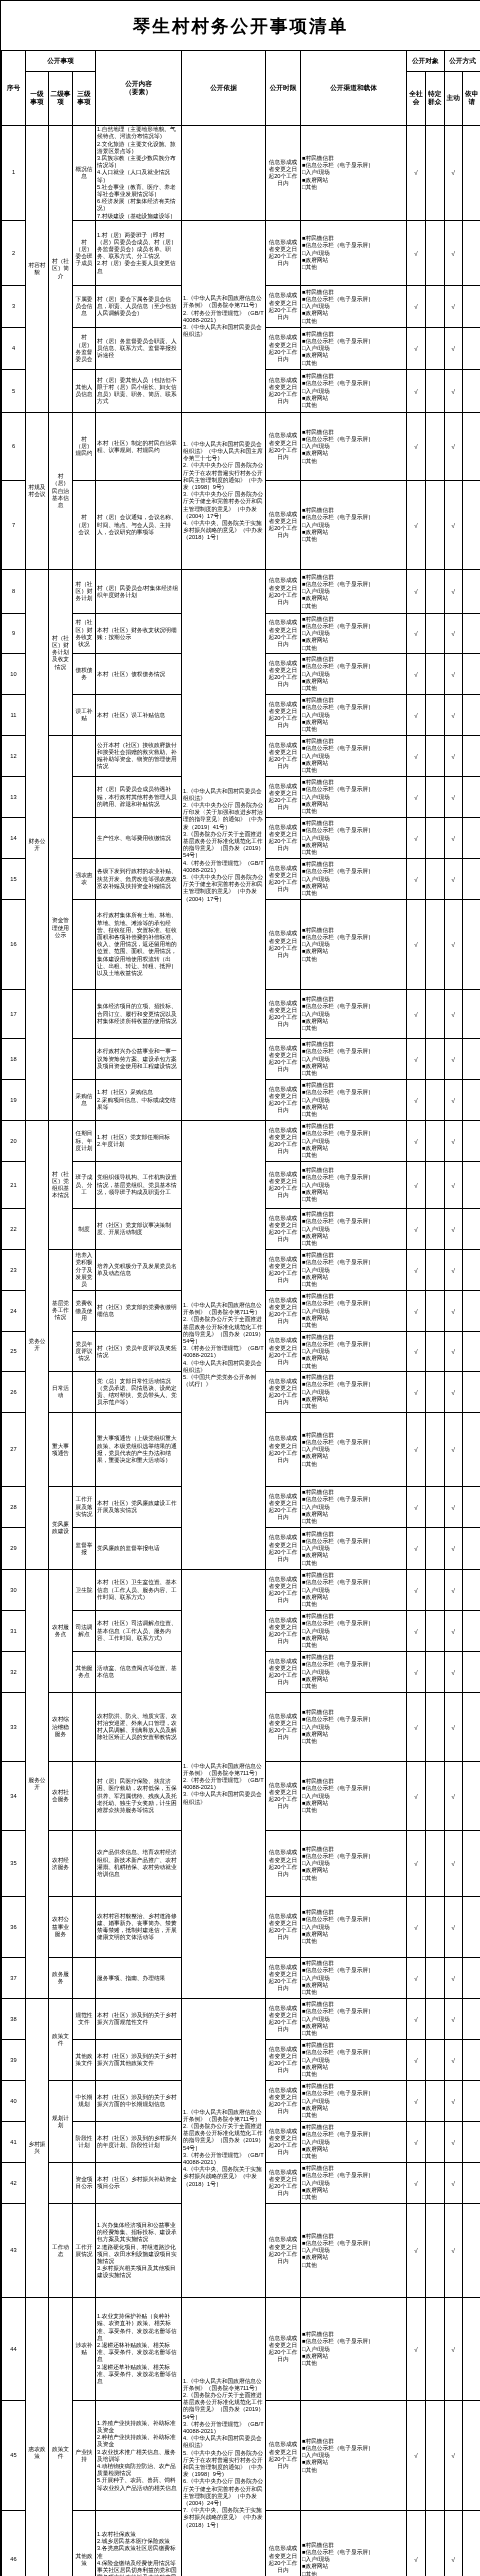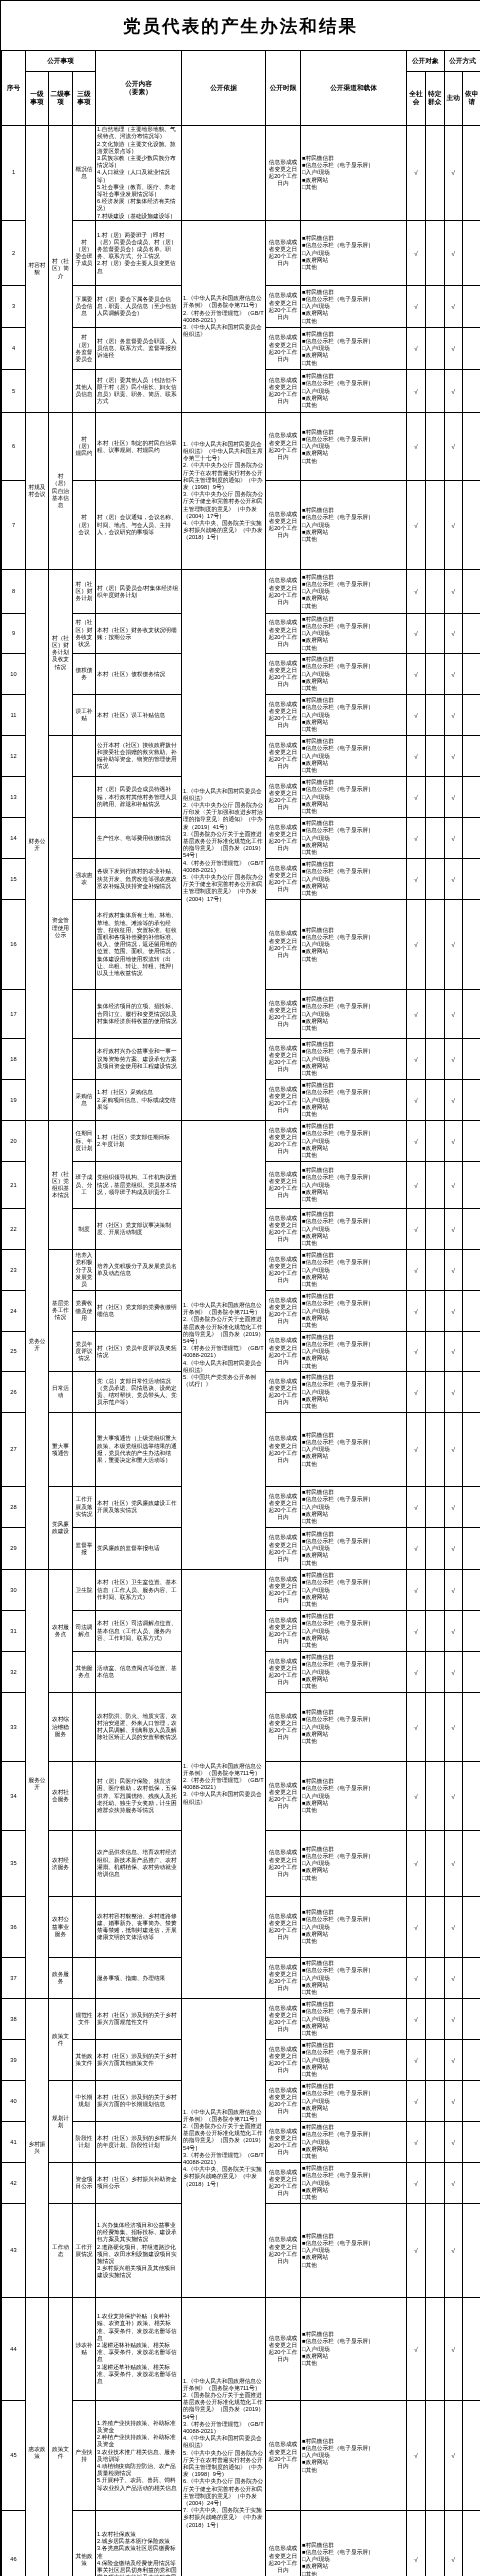--- a/index.html
+++ b/index.html
@@ -15,21 +15,21 @@
   td.pre{white-space:pre-line;text-align:left;}
   td.chan{white-space:pre-line;text-align:left;}
   td.check{font-size:6.2px;}
   tr.hdr1{height:20.6px;} tr.hdr2{height:54px;}
 </style>
 </head>
 <body>
 
 <div class="page">
   <div class="wrap">
-    <div class="title">党员代表的产生办法和结果</div>
+    <div class="title">琴生村村务公开事项清单</div>
     <table>
       <colgroup>
         <col style="width:24px">
           <col style="width:23px">
           <col style="width:24px">
           <col style="width:23px">
         <col style="width:86px">
           <col style="width:84px">
           <col style="width:35px">
           <col style="width:106px">

